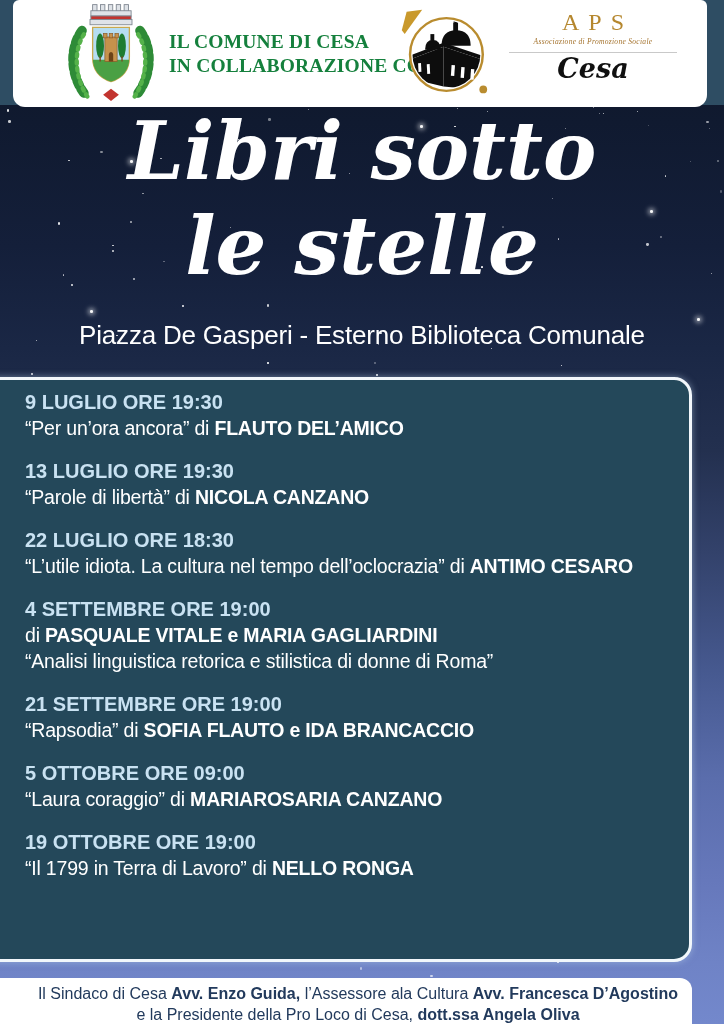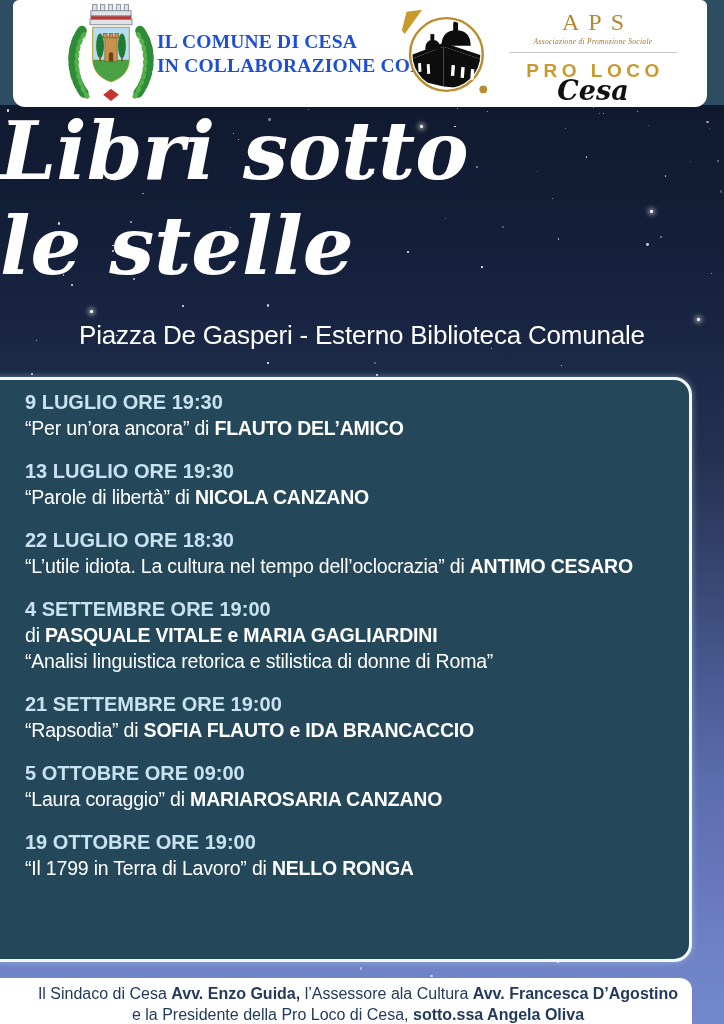--- a/index.html
+++ b/index.html
@@ -13,36 +13,36 @@
        #6678bb 86%,#6f83c6 94%,#7388cc 100%);}
   .star{position:absolute;background:#fff;border-radius:50%;}
   .star.bright{box-shadow:0 0 5px 1.5px rgba(255,255,255,.75);}
 
   
   .header-band{position:absolute;top:0;left:0;width:100%;height:105px;background:#2e4d63;z-index:3;}
   .header-card{position:absolute;left:13px;top:0;width:694px;height:107px;background:#fff;
                border-radius:6px 6px 12px 12px;}
   .crest{position:absolute;left:42px;top:2px;width:112px;height:105px;}
   .crest svg{width:100%;height:100%;}
-  .collab-text{position:absolute;left:144px;top:30px;font-family:"Liberation Serif",serif;
-               font-weight:bold;color:#1d4ed8;font-size:19.5px;line-height:24px;letter-spacing:.2px;}
+  .collab-text{position:absolute;left:156px;top:30px;font-family:"Liberation Serif",serif;
+               font-weight:bold;color:#15803d;font-size:19.5px;line-height:24px;letter-spacing:.2px;}
   .center-logo{position:absolute;left:382px;top:5px;width:97px;height:97px;}
   .center-logo svg{width:100%;height:100%;}
   .right-block{position:absolute;left:492px;top:9px;width:176px;text-align:center;}
   .aps-acronym{font-family:"Liberation Serif",serif;color:#b5872e;font-size:24px;
                letter-spacing:9px;padding-left:9px;}
   .aps-sub{font-family:"Liberation Serif",serif;font-style:italic;color:#a4722c;
            font-size:7.5px;margin-top:1px;letter-spacing:.3px;}
   .logo-divider{height:1px;background:#c9c9c9;margin:6px 4px 7px;}
   .proloco{color:#c9992c;font-weight:bold;font-size:19px;letter-spacing:4.5px;padding-left:4px;}
   .proloco-cesa{font-family:"DejaVu Serif",serif;font-style:italic;font-weight:bold;
                 font-size:27px;color:#101010;margin-top:-7px;}
 
   
-  .title{position:absolute;top:104px;left:0;width:100%;margin:0;z-index:1;
+  .title{position:absolute;top:104px;left:0;width:100%;margin:0;text-align:center;z-index:1;
          font-family:"DejaVu Serif",serif;font-style:italic;font-weight:bold;color:#fff;
          font-size:80px;line-height:95px;}
   .title-line{display:block;}
   .subtitle{position:absolute;top:320px;left:0;width:100%;text-align:center;color:#fff;
             font-size:26px;z-index:1;letter-spacing:-.2px;}
 
   
   .events-panel{position:absolute;left:-20px;top:377px;width:712px;height:585px;z-index:1;
                 background:#24485a;border:3px solid #f2f7fb;border-radius:18px;
                 box-shadow:0 0 7px rgba(190,215,240,.5);box-sizing:border-box;
@@ -277,21 +277,21 @@
         </div>
         <div class="event">
           <div class="event-date">19 OTTOBRE ORE 19:00</div>
           <div class="event-line"><span>“Il 1799 in Terra di Lavoro” di </span><span class="b">NELLO RONGA</span></div>
         </div>
       </div>
   </div>
 
   <div class="footer">
     <div class="footer-line" id="footer-line1"><span>Il Sindaco di Cesa </span><span class="b">Avv. Enzo Guida,</span><span> l’Assessore ala Cultura </span><span class="b">Avv. Francesca D’Agostino</span></div>
-    <div class="footer-line" id="footer-line2"><span>e la Presidente della Pro Loco di Cesa, </span><span class="b">sotto.ssa Angela Oliva</span></div>
+    <div class="footer-line" id="footer-line2"><span>e la Presidente della Pro Loco di Cesa, </span><span class="b">dott.ssa Angela Oliva</span></div>
   </div>
 
   <div class="header-band">
     <div class="header-card">
 
       <div class="crest">
         <svg viewBox="0 0 110 120">
           <g stroke-linecap="round" fill="none">
             <path d="M24,104 C8,82 7,50 24,30" stroke="#2e8b37" stroke-width="11" stroke-dasharray="6 4"></path>
             <path d="M86,104 C102,82 103,50 86,30" stroke="#2e8b37" stroke-width="11" stroke-dasharray="6 4"></path>
@@ -358,20 +358,19 @@
             <rect x="78" y="66" width="3.5" height="11" transform="rotate(4 79 71)"></rect>
           </g>
           <circle cx="91" cy="87" r="4" fill="#b98c2f"></circle>
         </svg>
       </div>
 
       <div class="right-block">
         <div class="aps-acronym">APS</div>
         <div class="aps-sub">Associazione di Promozione Sociale</div>
         <div class="logo-divider"></div>
-        <div class="proloco">PRO LOCO</div>
         <div class="proloco-cesa">Cesa</div>
       </div>
 
     </div>
   </div>
 
 </div>
 
 </body></html>

